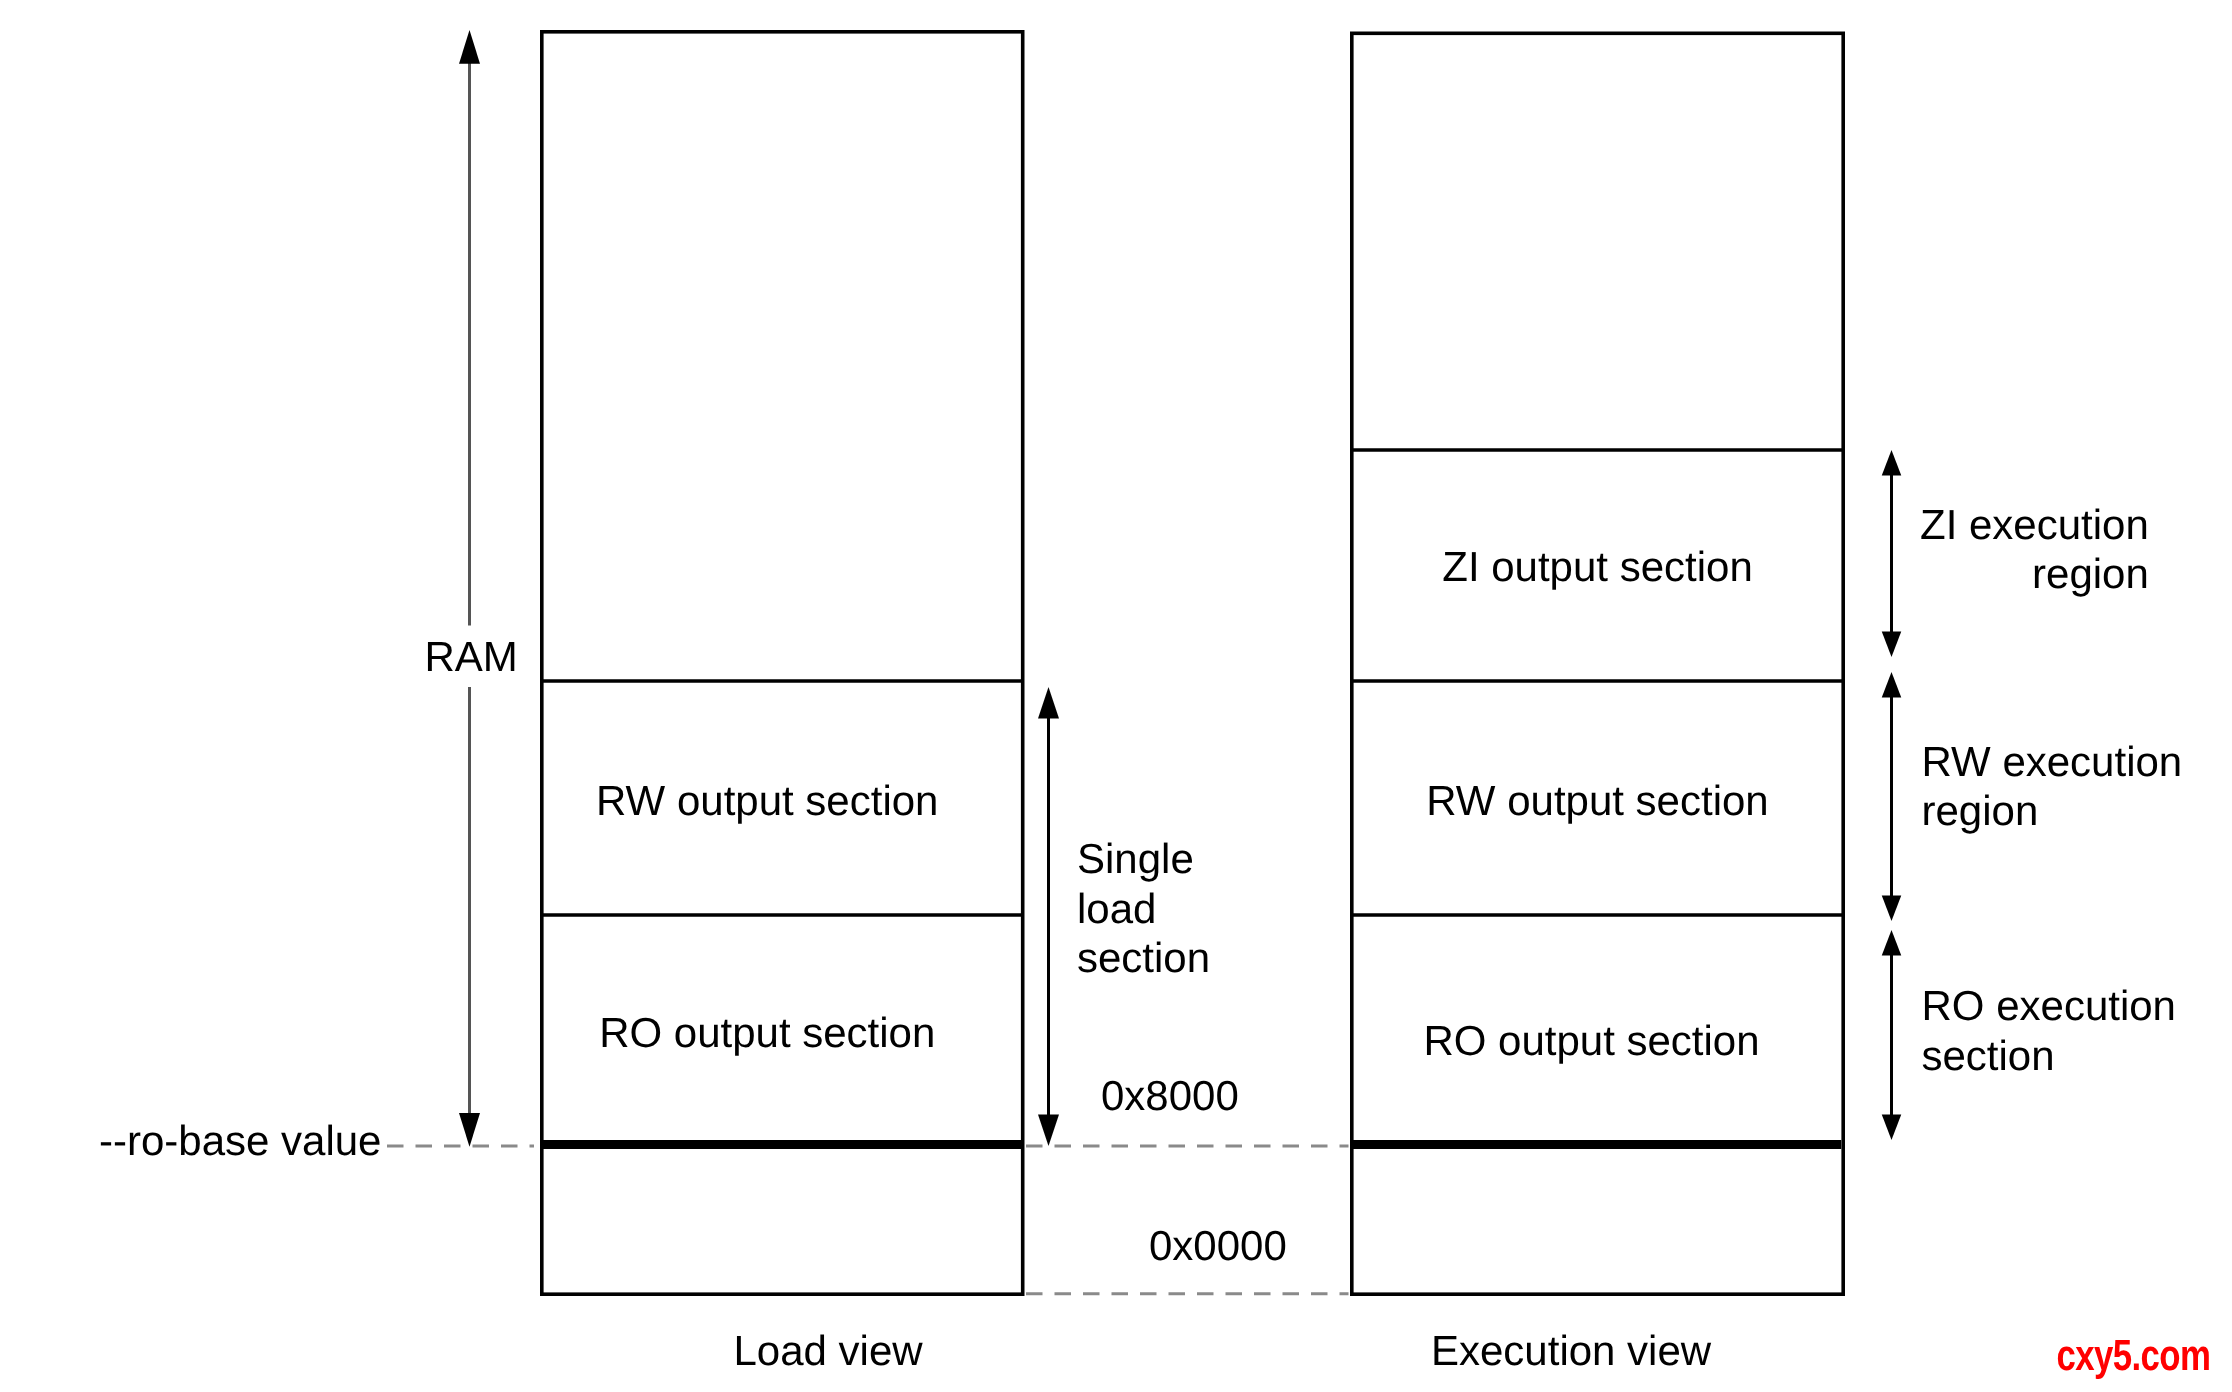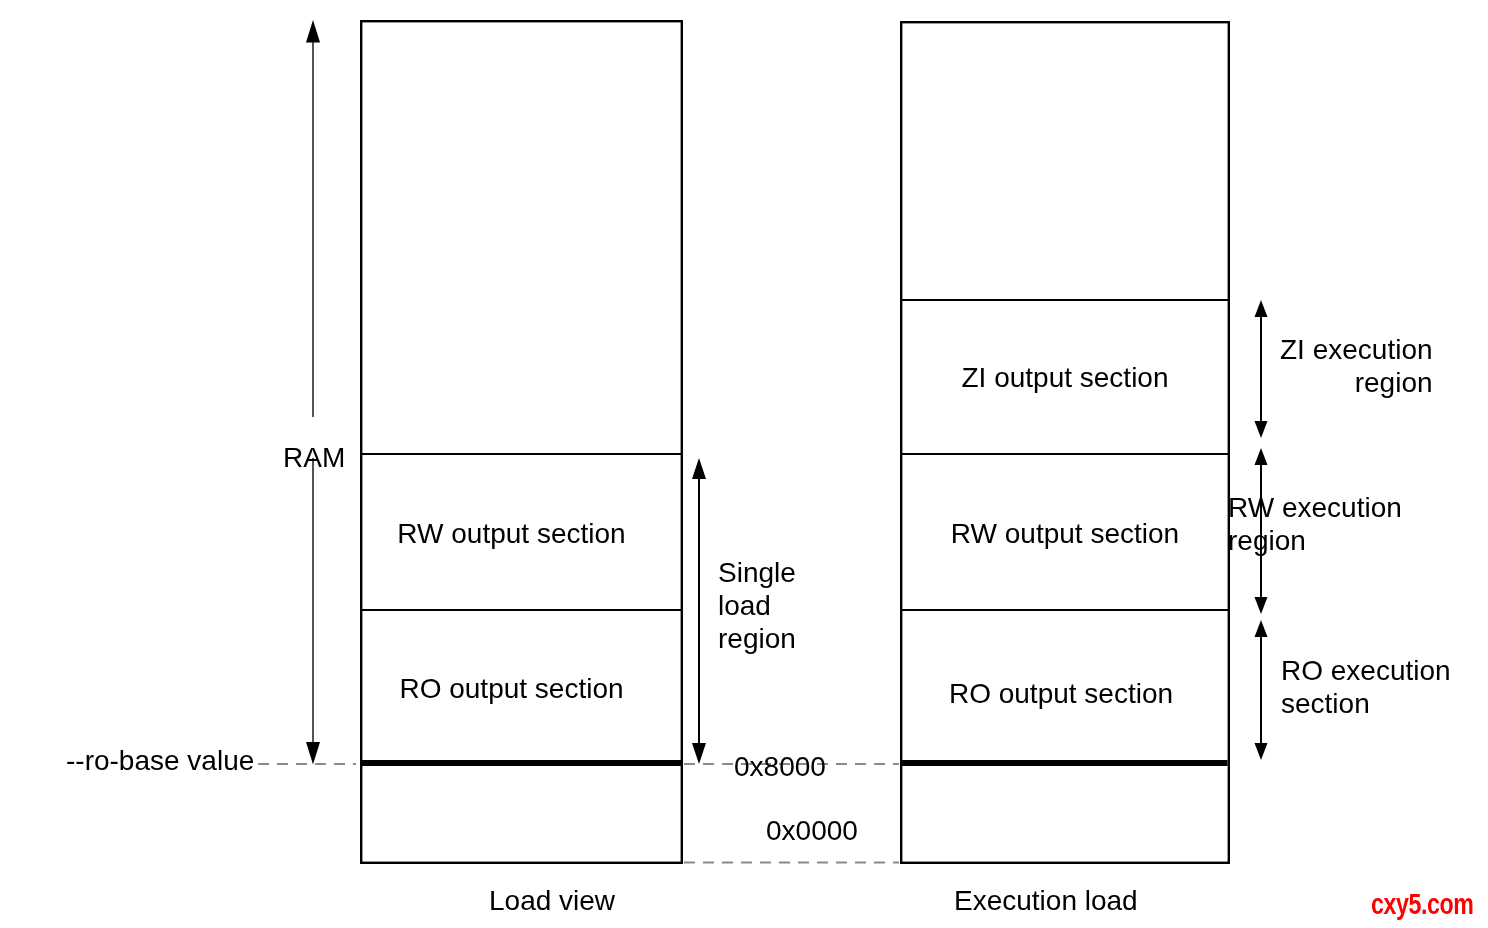--- a/index.html
+++ b/index.html
@@ -102,42 +102,42 @@
       <polygon points="1261,614 1254.5,597 1267.5,597" fill="#000000"></polygon>
     </g>
 
     <g>
       <line x1="1261" y1="634" x2="1261" y2="746" stroke="#000000" stroke-width="2"></line>
       <polygon points="1261,620 1254.5,637 1267.5,637" fill="#000000"></polygon>
       <polygon points="1261,760 1254.5,743 1267.5,743" fill="#000000"></polygon>
     </g>
   </svg>
 
-  <div class="lbl" style="left:283px; top:421px; width:62px; text-align:center;margin-top:20px;">RAM</div>
+  <div class="lbl" style="left:283px; top:421px; width:62px; text-align:center;">RAM</div>
 
   <div class="lbl" style="left:66px; top:744px;text-align:right;">--ro-base value</div>
 
   <div class="lbl center" style="left:351px; top:517px; width:321px;">RW output section</div>
   <div class="lbl center" style="left:351px; top:672px; width:321px;">RO output section</div>
 
   <div class="lbl center" style="left:901px; top:361px; width:328px;">ZI output section</div>
   <div class="lbl center" style="left:901px; top:517px; width:328px;">RW output section</div>
   <div class="lbl center" style="left:897px; top:677px; width:328px;">RO output section</div>
 
   <div class="lbl multiline" style="left:718px; top:556px;">Single
 load
-region</div>
-  <div class="lbl" style="left:734px; top:714px;margin-top:36px;">0x8000</div>
+section</div>
+  <div class="lbl" style="left:734px; top:714px;">0x8000</div>
   <div class="lbl" style="left:766px; top:814px;">0x0000</div>
 
   <div class="lbl multiline" style="left:1280px; top:333px;text-align:right;">ZI execution
 region</div>
-  <div class="lbl multiline" style="left:1228px; top:491px;">RW execution
+  <div class="lbl multiline" style="left:1281px; top:491px;">RW execution
 region</div>
   <div class="lbl multiline" style="left:1281px; top:654px;">RO execution
 section</div>
 
   <div class="lbl" style="left:453px; top:884px;margin-left:36px;">Load view</div>
-  <div class="lbl" style="left:954px; top:884px;">Execution load</div>
+  <div class="lbl" style="left:954px; top:884px;">Execution view</div>
 
   <div class="watermark" style="color: rgb(255, 0, 0);">cxy5.com</div>
 
 </div>
 
 </body></html>

